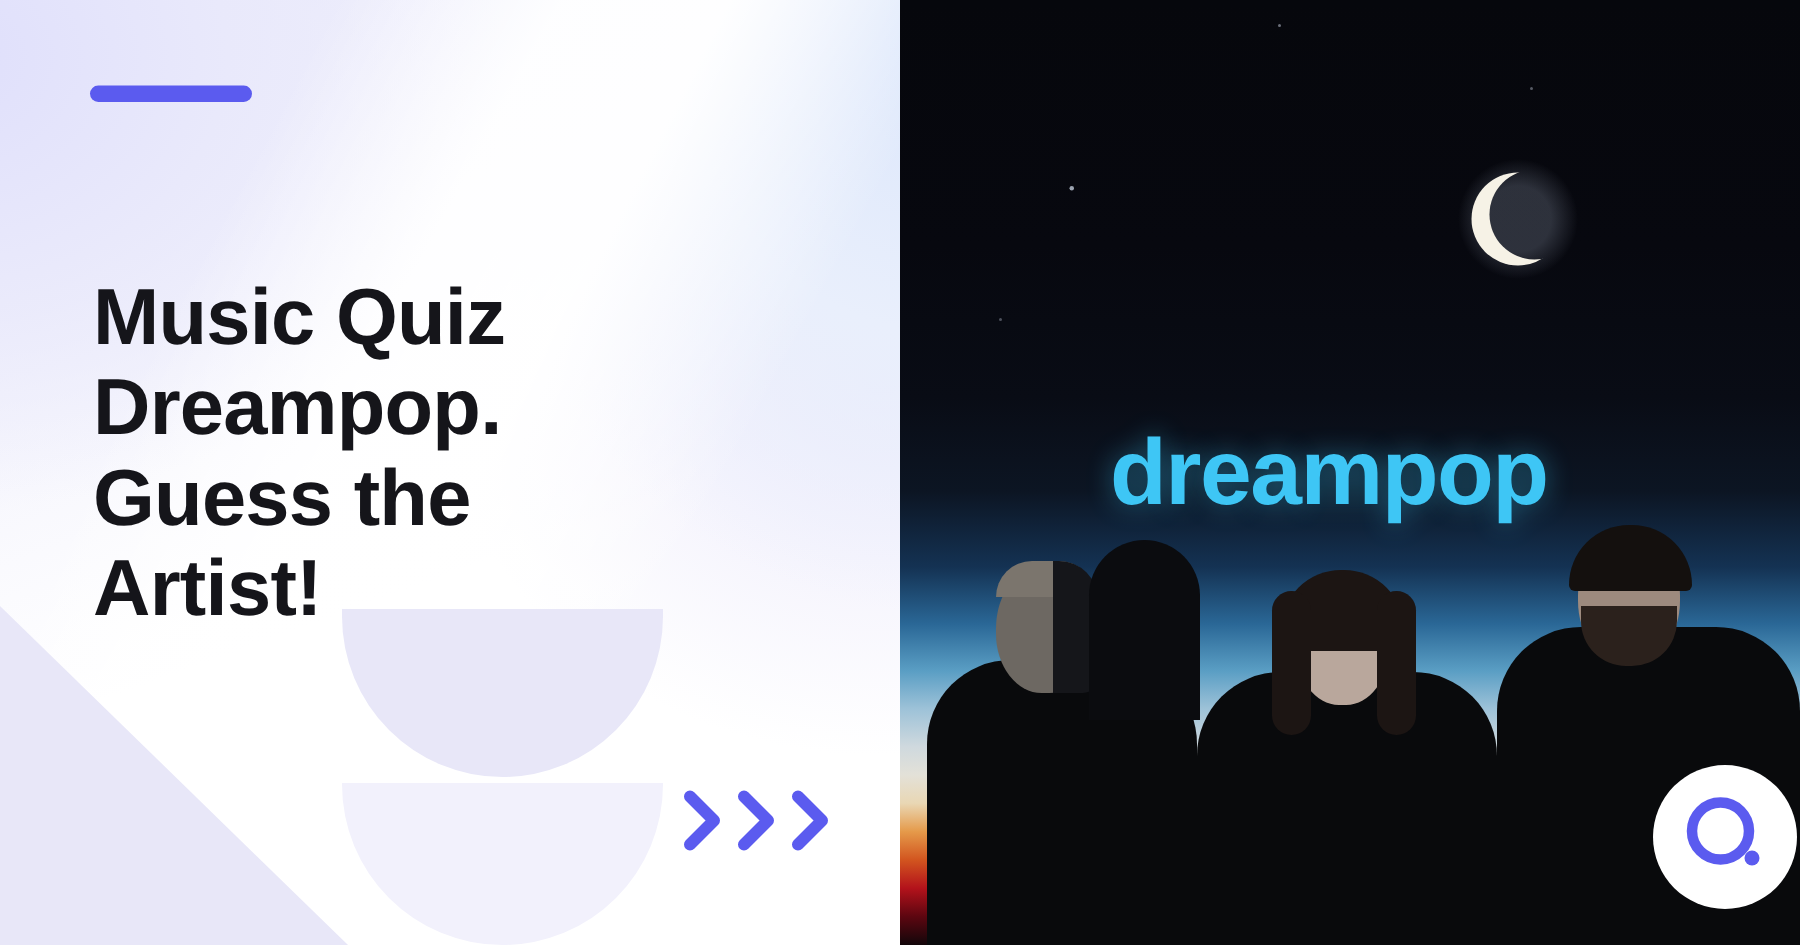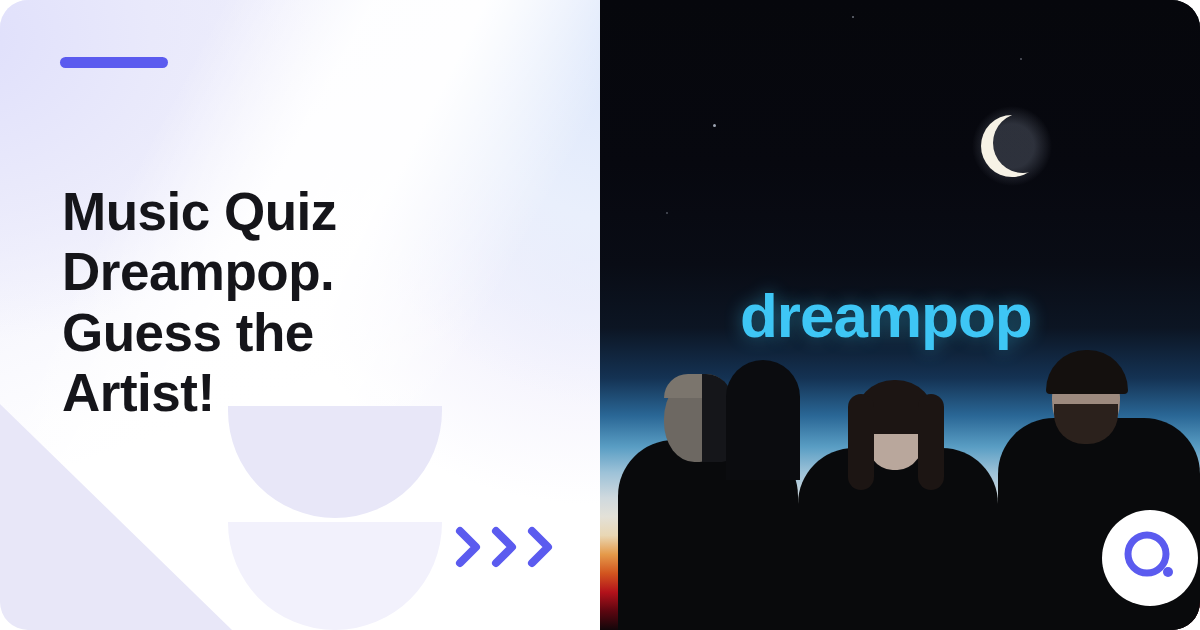--- a/index.html
+++ b/index.html
@@ -5,21 +5,20 @@
   * { margin:0; padding:0; box-sizing:border-box; }
   html,body { width:1200px; height:630px; overflow:hidden; }
   body {
     font-family:"Liberation Sans", sans-serif;
     background:#ffffff;
   }
   .canvas {
     position:relative;
     width:1200px; height:630px;
     overflow:hidden;
-    border-radius:28px;
   }
 
   
   .left-panel {
     position:absolute; left:0; top:0;
     width:600px; height:630px;
     overflow:hidden;
     background:#ffffff;
   }
   .bg-wash-a {

